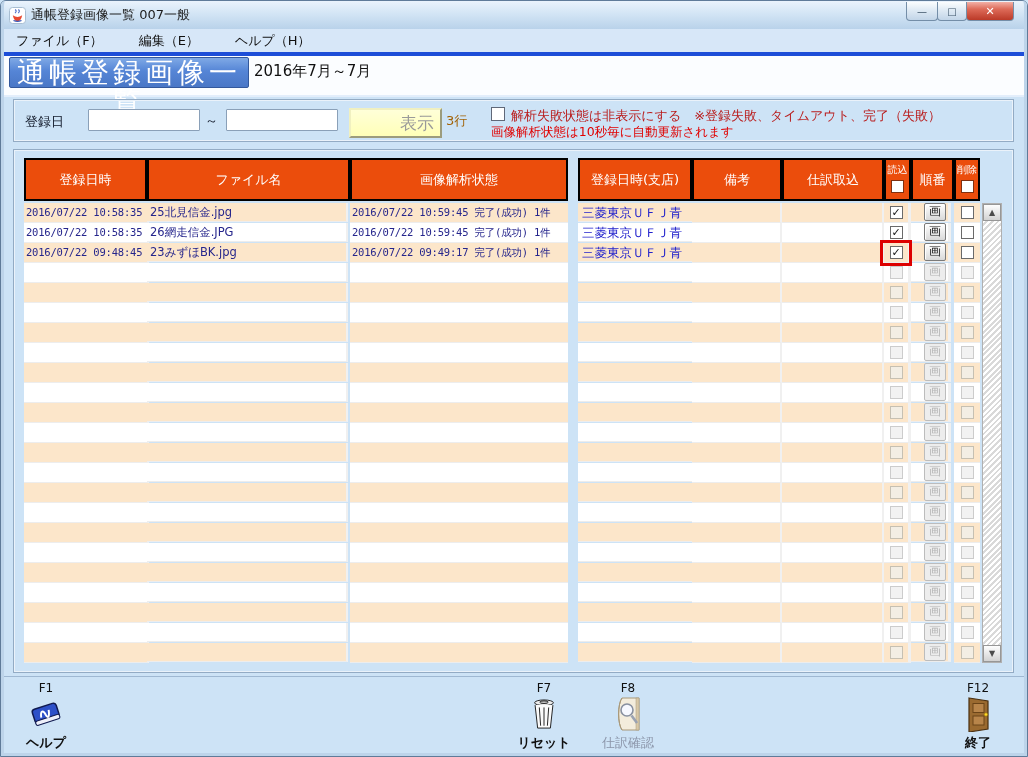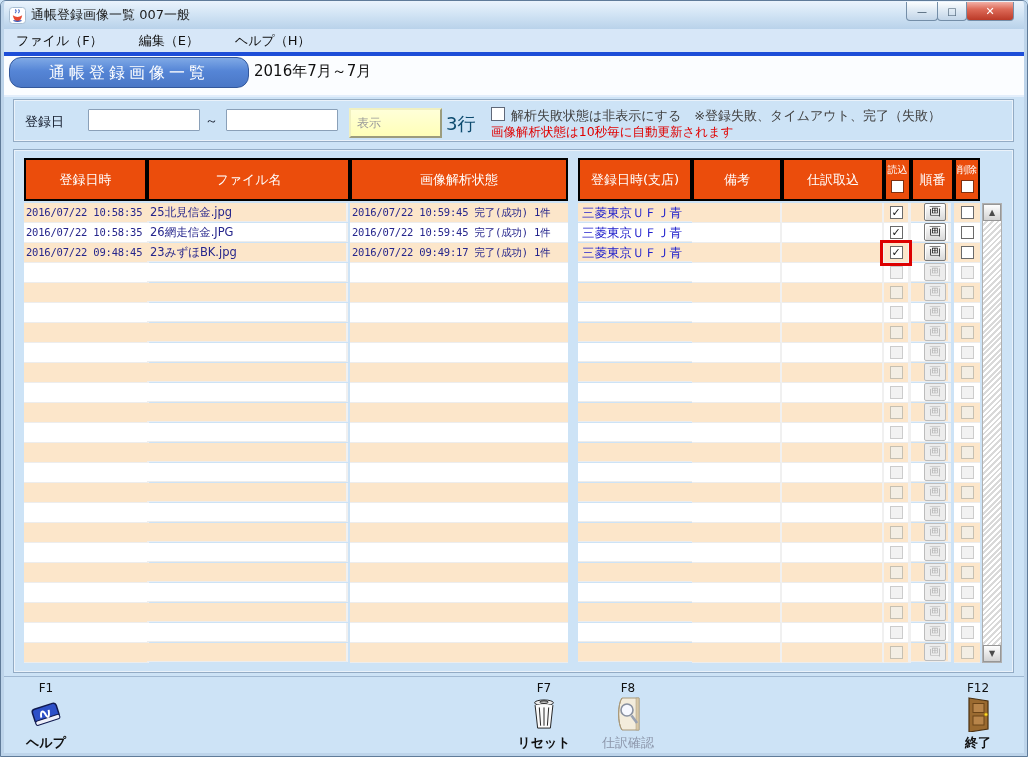--- a/index.html
+++ b/index.html
@@ -29,36 +29,36 @@
   .wbtn.min { width:30px; } .wbtn.max { width:28px; }
   .wbtn.close { width:46px; background:linear-gradient(#f2b0a6,#dd6a58 40%,#bb3a28); color:#fff; font-weight:bold; font-size:11px; }
   
   .menubar { position:absolute; left:4px; right:4px; top:29px; height:23px; background:#d7e7f8; border-bottom:4px solid #1d4ed8; display:flex; align-items:center; z-index:5;}
   .menu-item { font-size:13px; color:#101010; padding:3px 12px; margin-right:12px; }
   
   .band { position:absolute; left:4px; right:4px; top:52px; height:43px; background:#fbfdff; border-bottom:2px solid #e3eefb; z-index:4; }
   .screen-pill {
     position:absolute; left:5px; top:5px; width:238px; height:29px;
     background:linear-gradient(#7fa9e6,#5585d6 45%,#4a77c6);
-    border:1px solid #33589c; border-radius:12px;
-    color:#fff; font-size:16px; letter-spacing:4px; text-align:center; line-height:29px;
+    border:1px solid #33589c; border-radius:2px;
+    color:#fff; font-size:28px; letter-spacing:4px; text-align:center; line-height:29px;
   }
   .period { position:absolute; left:250px; top:10px; font-size:15px; color:#111;text-align:right; }
   
   .filter { position:absolute; left:13px; top:99px; width:999px; height:41px; border:1px solid #93abc4; box-shadow:0 0 0 1px #eaf2fa inset; z-index:5;}
   .f-label { position:absolute; left:11px; top:13px; font-size:13px; color:#101828; }
   .f-input { position:absolute; top:9px; width:104px; height:20px; background:#fff; border:1px solid #8aa0b8; border-radius:1px; font-size:12px; padding:0 3px; font-family:"DejaVu Sans", sans-serif;}
   .f-input.from { left:74px; } .f-input.to { left:212px; }
   .f-tilde { position:absolute; left:191px; top:12px; font-size:13px; color:#101828; }
   .show-btn { position:absolute; left:335px; top:8px; width:77px; height:24px;
     background:linear-gradient(#ffffd8,#ffffb8); border:2px outset #f0f0c0;
-    color:#9a9a9a; font-size:12px; text-align:left; font-family:"DejaVu Sans", sans-serif; }
-  .row-count { position:absolute; left:432px; top:12px; font-size:18px; color:#0c4a6e; }
+    color:#9a9a9a; font-size:17px; text-align:right; font-family:"DejaVu Sans", sans-serif; }
+  .row-count { position:absolute; left:432px; top:12px; font-size:13px; color:#a16207; }
   .f-check { position:absolute; left:477px; top:7px; width:12px; height:12px; background:#fff; border:1px solid #606878; }
-  .f-check-label { position:absolute; left:497px; top:7px; font-size:13px; color:#404040; }
+  .f-check-label { position:absolute; left:497px; top:7px; font-size:13px; color:#b91c1c; }
   .f-note { position:absolute; left:477px; top:24px; font-size:12.5px; color:#e00000; }
   
   .tpanel { position:absolute; left:13px; top:149px; width:999px; height:522px; border:1px solid #93abc4; box-shadow:0 0 0 1px #eaf2fa inset; z-index:5; }
   .grid { position:absolute; left:10px; top:8px; width:956px; }
   .hcell { position:absolute; top:0; height:43px; background:#eb4d0c; border:2px solid #000;
     box-sizing:border-box; color:#fff; font-size:13px;
     display:flex; align-items:center; justify-content:center; text-align:center; }
   .hcell.small { font-size:10px; flex-direction:column; justify-content:flex-start; padding-top:3px; }
   .h0 { left:0;   width:123px; } .h1 { left:123px; width:203px; } .h2 { left:326px; width:218px; }
   .h3 { left:554px; width:114px; } .h4 { left:668px; width:90px; } .h5 { left:758px; width:102px; }

